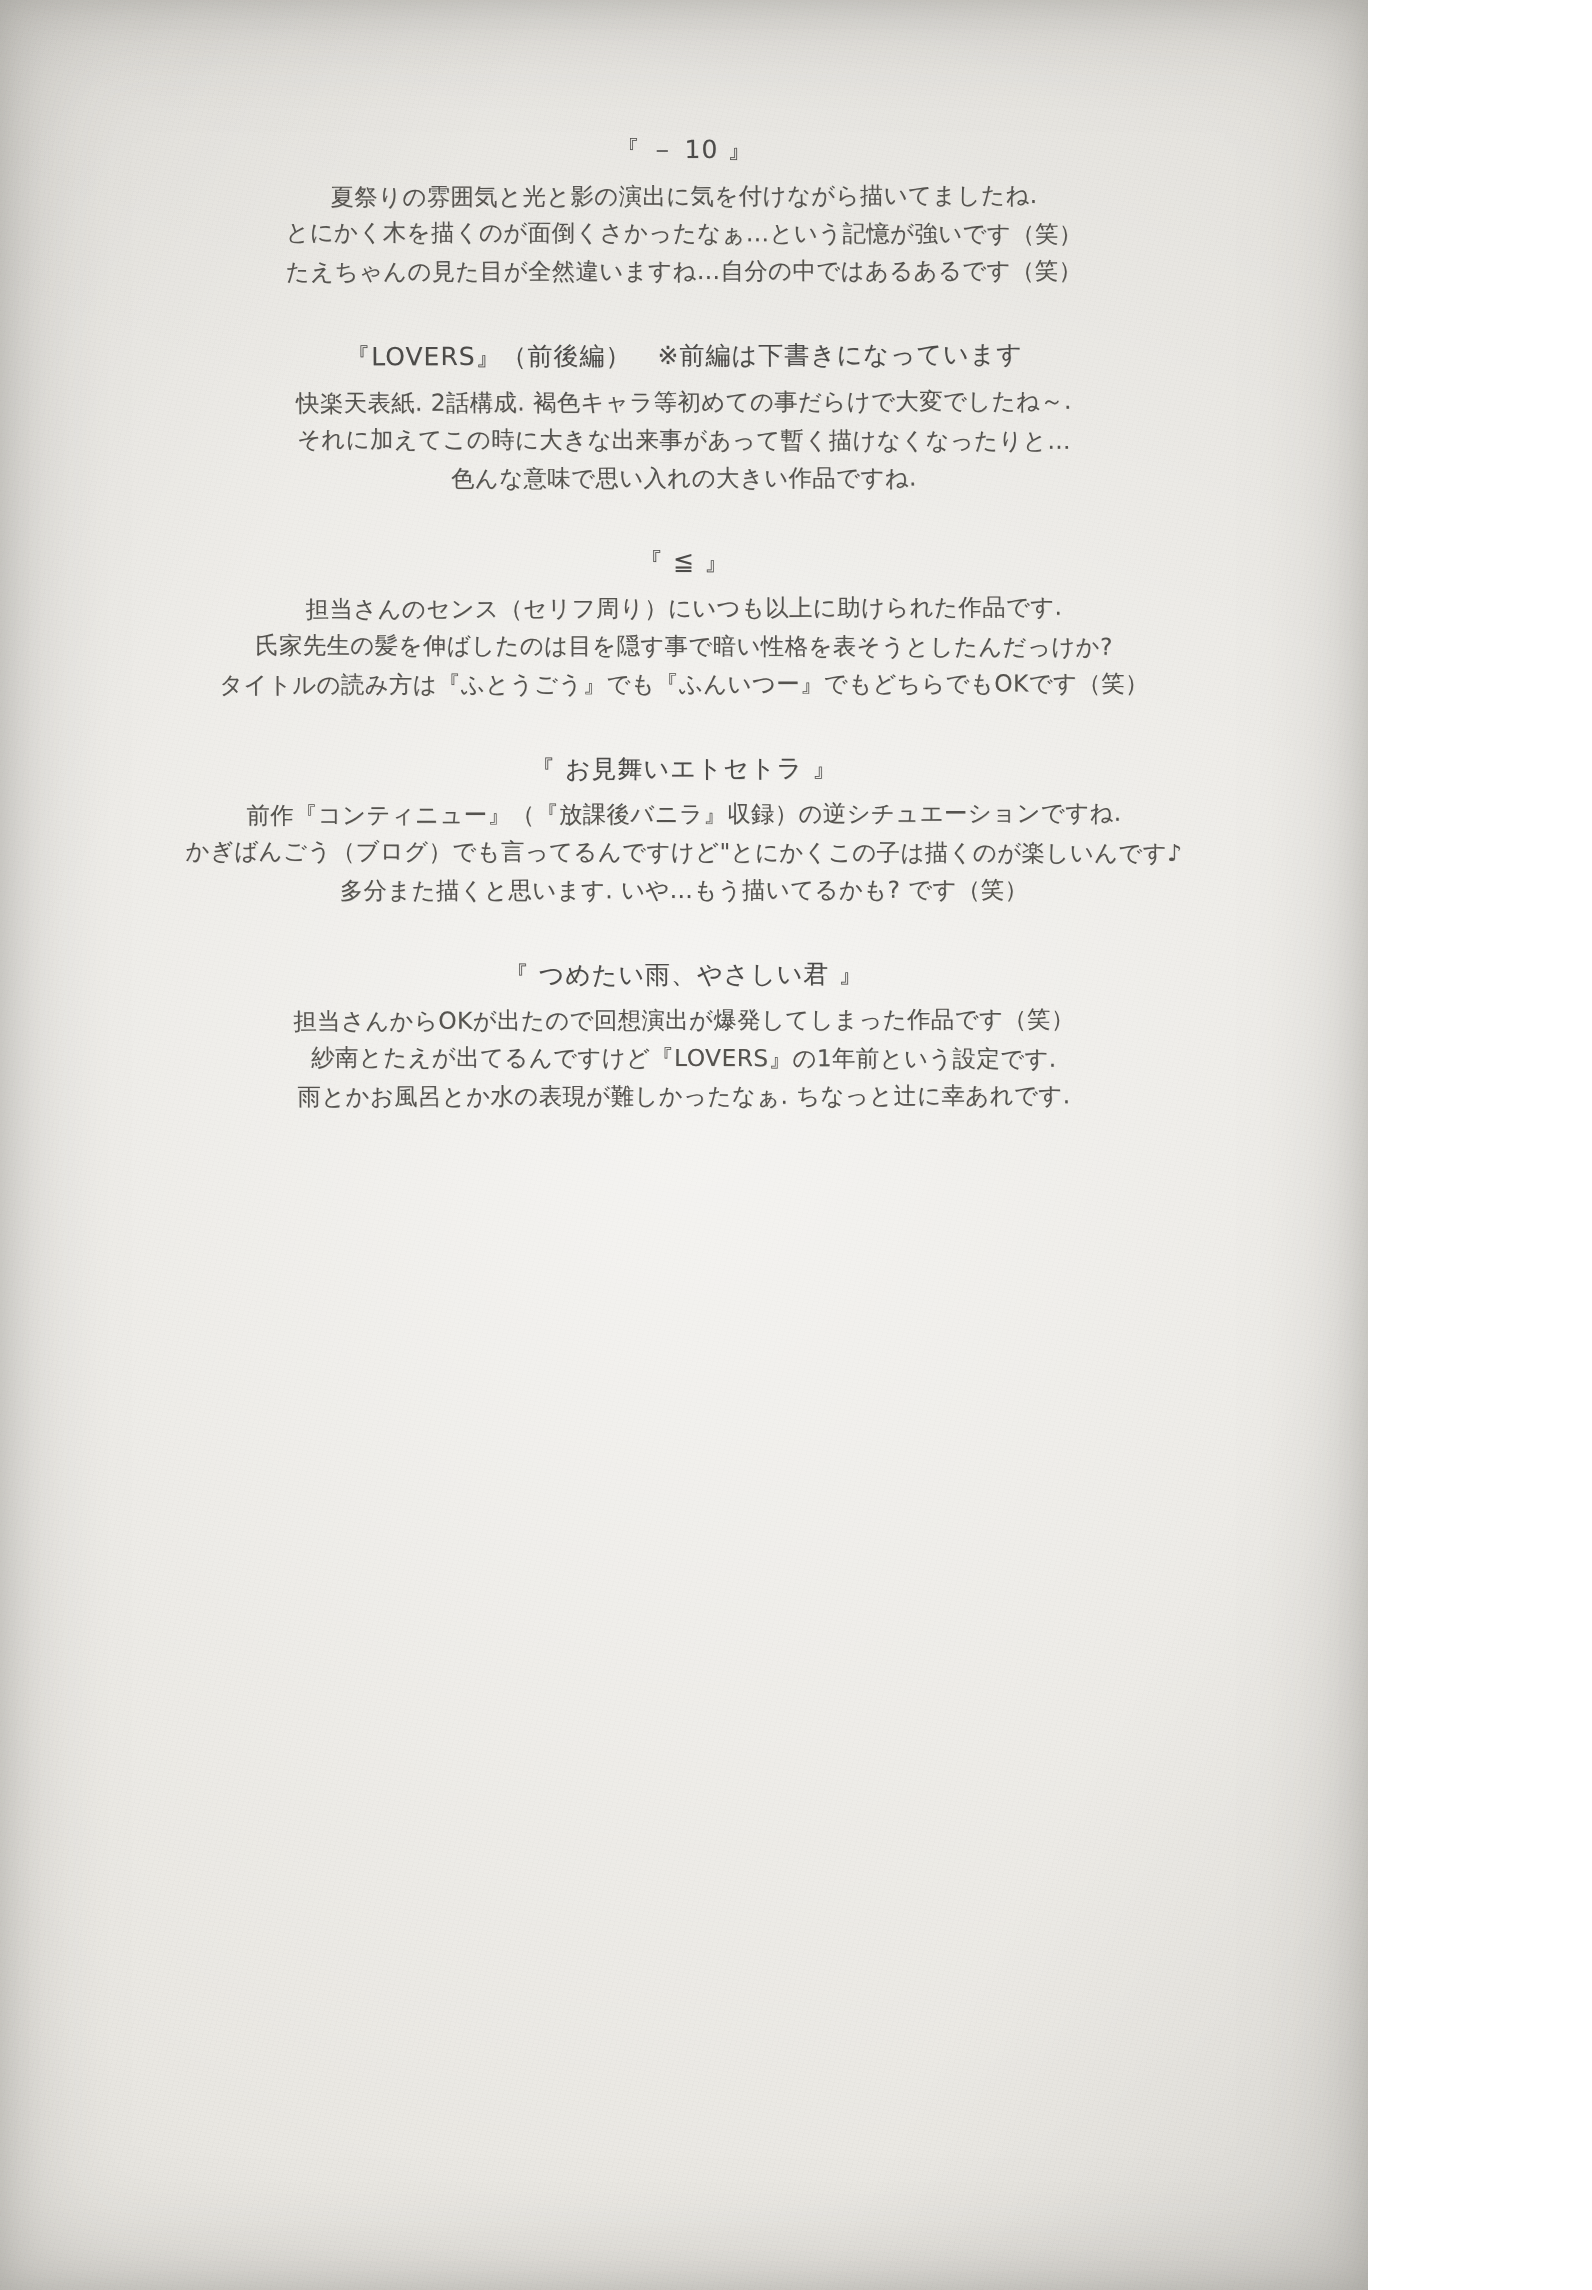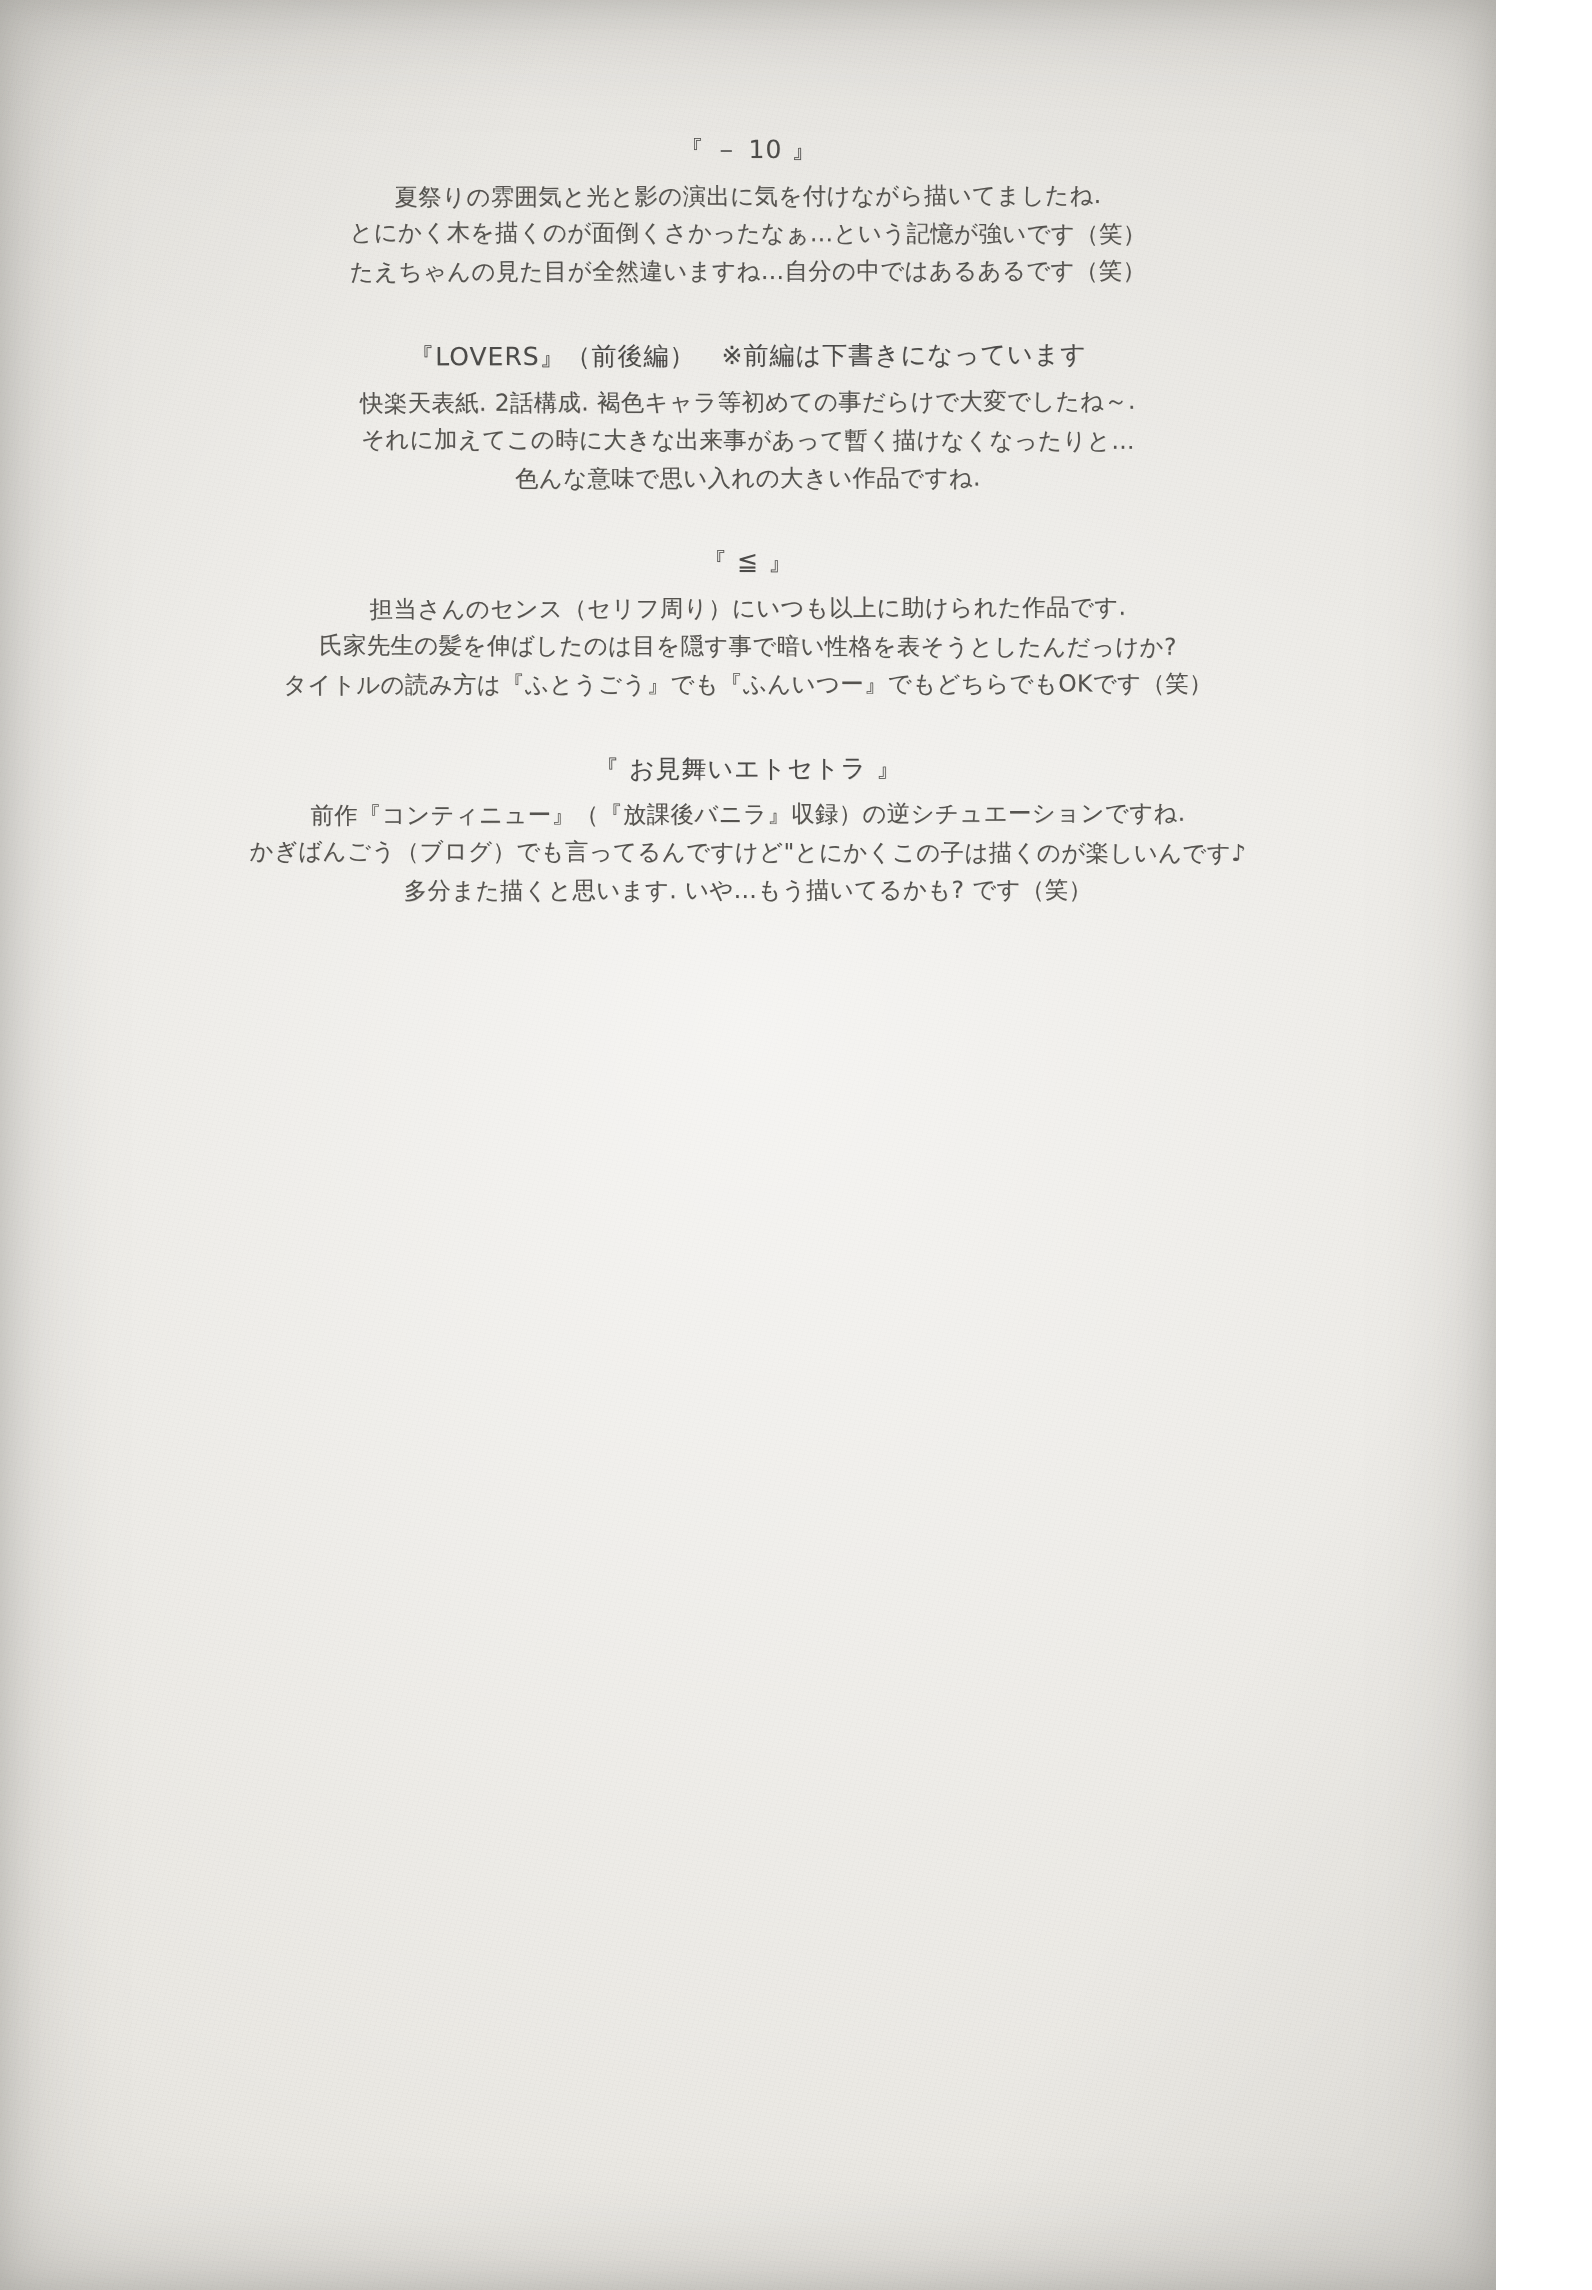--- a/index.html
+++ b/index.html
@@ -5,21 +5,21 @@
   html, body {
     margin: 0;
     padding: 0;
     background: #ffffff;
   }
   body {
     font-family: "DejaVu Sans", sans-serif;
   }
   #page {
     position: relative;
-    width: 1496px;
+    width: 1368px;
     height: 2290px;
     background: #eceae6;
     overflow: hidden;
   }
   
   #paper-texture {
     position: absolute;
     inset: 0;
     background:
       radial-gradient(ellipse 120% 90% at 50% 45%, rgba(255,255,255,0.55) 0%, rgba(255,255,255,0.0) 60%, rgba(160,158,152,0.30) 100%),
@@ -103,18 +103,24 @@
       <div class="sec-line l3 hand">タイトルの読み方は『ふとうごう』でも『ふんいつー』でもどちらでもOKです（笑）</div>
     </div>
 
     <div class="section">
       <div class="sec-title hand">『 お見舞いエトセトラ 』</div>
       <div class="sec-line l1 hand">前作『コンティニュー』（『放課後バニラ』収録）の逆シチュエーションですね.</div>
       <div class="sec-line l2 hand">かぎばんごう（ブログ）でも言ってるんですけど"とにかくこの子は描くのが楽しいんです♪</div>
       <div class="sec-line l3 hand">多分また描くと思います. いや…もう描いてるかも? です（笑）</div>
     </div>
 
+    <div class="section">
+      <div class="sec-title hand">『 つめたい雨、やさしい君 』</div>
+      <div class="sec-line l1 hand">担当さんからOKが出たので回想演出が爆発してしまった作品です（笑）</div>
+      <div class="sec-line l2 hand">紗南とたえが出てるんですけど『LOVERS』の1年前という設定です.</div>
+      <div class="sec-line l3 hand">雨とかお風呂とか水の表現が難しかったなぁ. ちなっと辻に幸あれです.</div>
+    </div>
 
   </div>
 
   <div id="edge-shade"></div>
 </div>
 
 
 </body></html>

